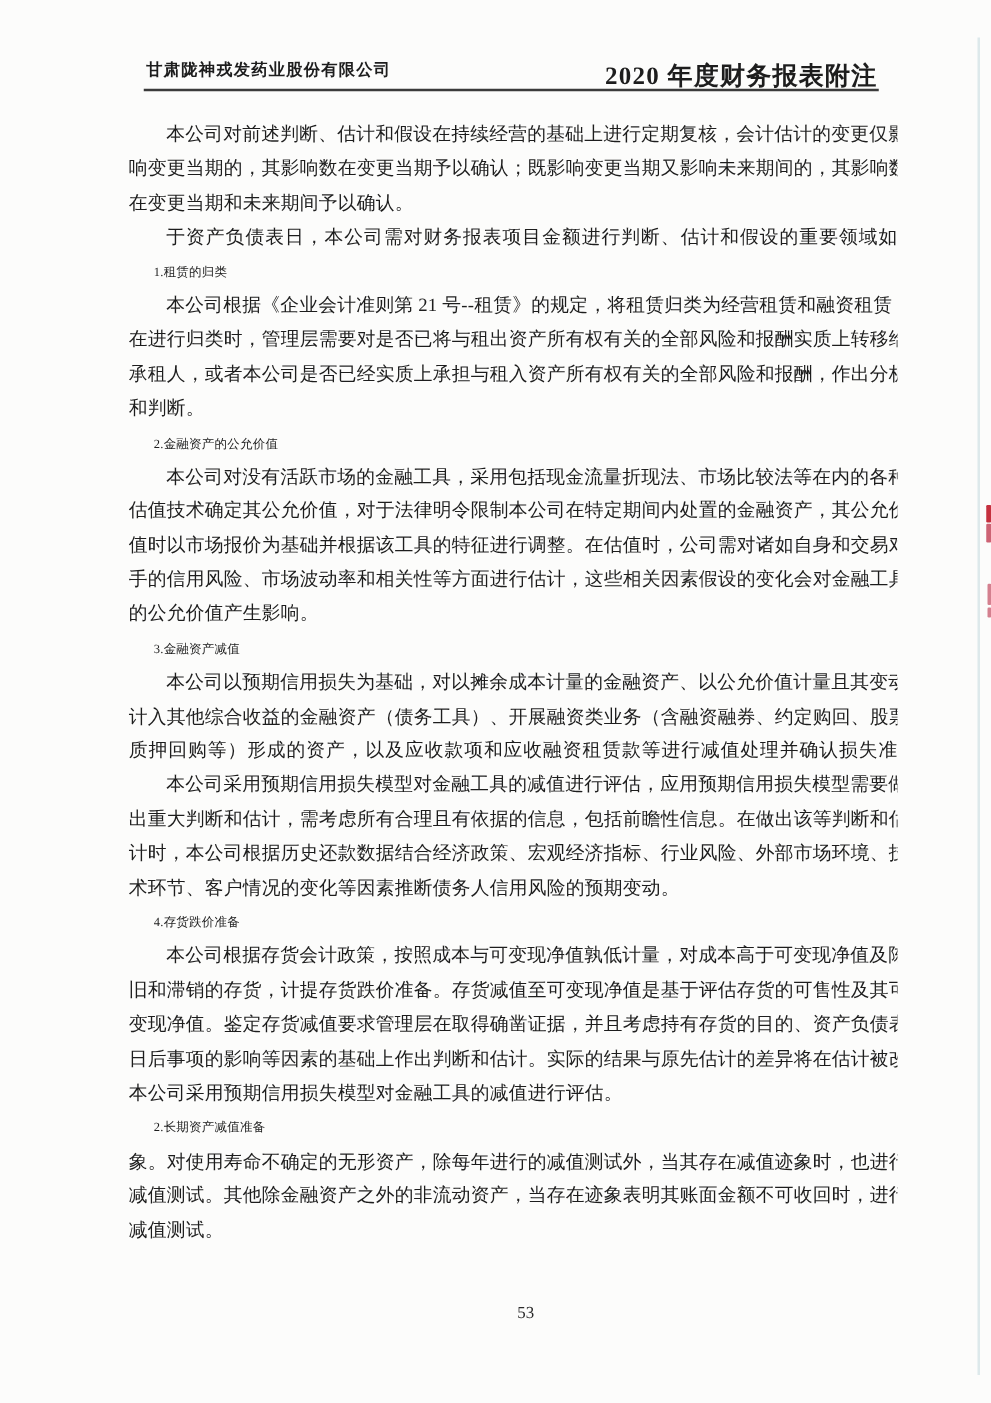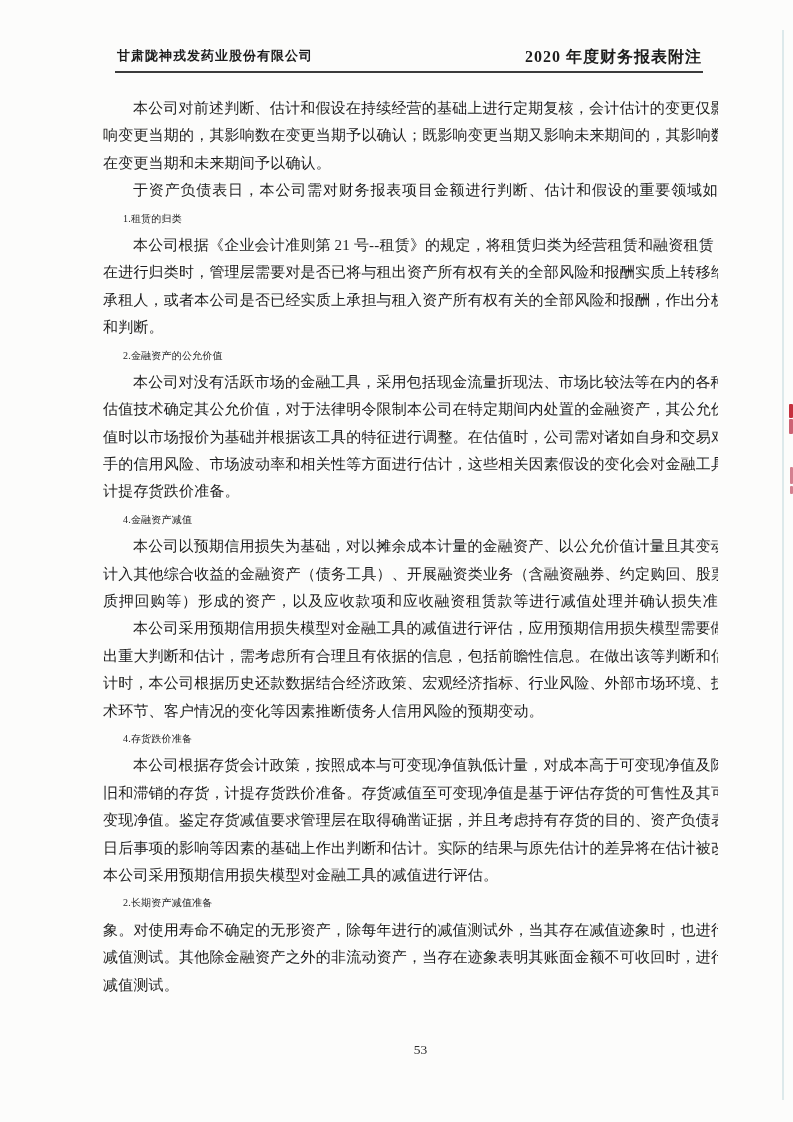--- a/index.html
+++ b/index.html
@@ -10,21 +10,21 @@
     color:#1d1d1d;
   }
   .page{position:absolute;inset:0;}
   
   .header-company{
     position:absolute;left:117px;top:47px;
     font-size:13px;font-weight:600;letter-spacing:1px;white-space:nowrap;
   }
   .header-title{
     position:absolute;right:91px;top:47px;
-    font-size:16px;font-weight:600;letter-spacing:1px;white-space:nowrap;
+    font-size:20px;font-weight:600;letter-spacing:1px;white-space:nowrap;
   }
   .header-rule{
     position:absolute;left:115px;top:71px;width:588px;height:2px;
     background:#3b3b3b;
   }
   
   .doc-body{
     position:absolute;left:103px;top:95px;width:615px;
   }
   .line{
@@ -75,22 +75,22 @@
       <div class="heading-line">1.租赁的归类</div>
       <div class="line first">本公司根据《企业会计准则第 21 号--租赁》的规定，将租赁归类为经营租赁和融资租赁，</div>
       <div class="line">在进行归类时，管理层需要对是否已将与租出资产所有权有关的全部风险和报酬实质上转移给</div>
       <div class="line">承租人，或者本公司是否已经实质上承担与租入资产所有权有关的全部风险和报酬，作出分析</div>
       <div class="line last">和判断。</div>
       <div class="heading-line">2.金融资产的公允价值</div>
       <div class="line first">本公司对没有活跃市场的金融工具，采用包括现金流量折现法、市场比较法等在内的各种</div>
       <div class="line">估值技术确定其公允价值，对于法律明令限制本公司在特定期间内处置的金融资产，其公允价</div>
       <div class="line">值时以市场报价为基础并根据该工具的特征进行调整。在估值时，公司需对诸如自身和交易对</div>
       <div class="line">手的信用风险、市场波动率和相关性等方面进行估计，这些相关因素假设的变化会对金融工具</div>
-      <div class="line last">计提存货跌价准备。</div>
-      <div class="heading-line">4.金融资产减值</div>
+      <div class="line last">的公允价值产生影响。</div>
+      <div class="heading-line">3.金融资产减值</div>
       <div class="line first">本公司以预期信用损失为基础，对以摊余成本计量的金融资产、以公允价值计量且其变动</div>
       <div class="line">计入其他综合收益的金融资产（债务工具）、开展融资类业务（含融资融券、约定购回、股票</div>
       <div class="line last">质押回购等）形成的资产，以及应收款项和应收融资租赁款等进行减值处理并确认损失准备。</div>
       <div class="line first">本公司采用预期信用损失模型对金融工具的减值进行评估，应用预期信用损失模型需要做</div>
       <div class="line">出重大判断和估计，需考虑所有合理且有依据的信息，包括前瞻性信息。在做出该等判断和估</div>
       <div class="line">计时，本公司根据历史还款数据结合经济政策、宏观经济指标、行业风险、外部市场环境、技</div>
       <div class="line last">术环节、客户情况的变化等因素推断债务人信用风险的预期变动。</div>
       <div class="heading-line">4.存货跌价准备</div>
       <div class="line first">本公司根据存货会计政策，按照成本与可变现净值孰低计量，对成本高于可变现净值及陈</div>
       <div class="line">旧和滞销的存货，计提存货跌价准备。存货减值至可变现净值是基于评估存货的可售性及其可</div>

